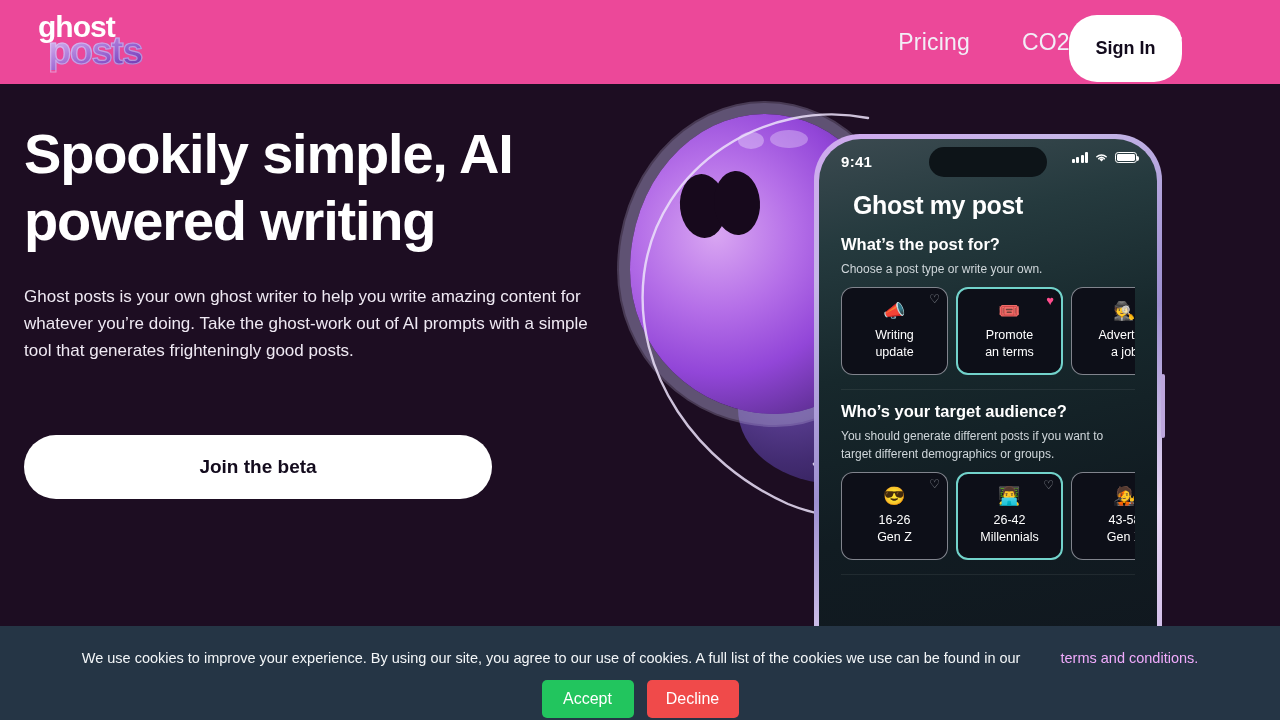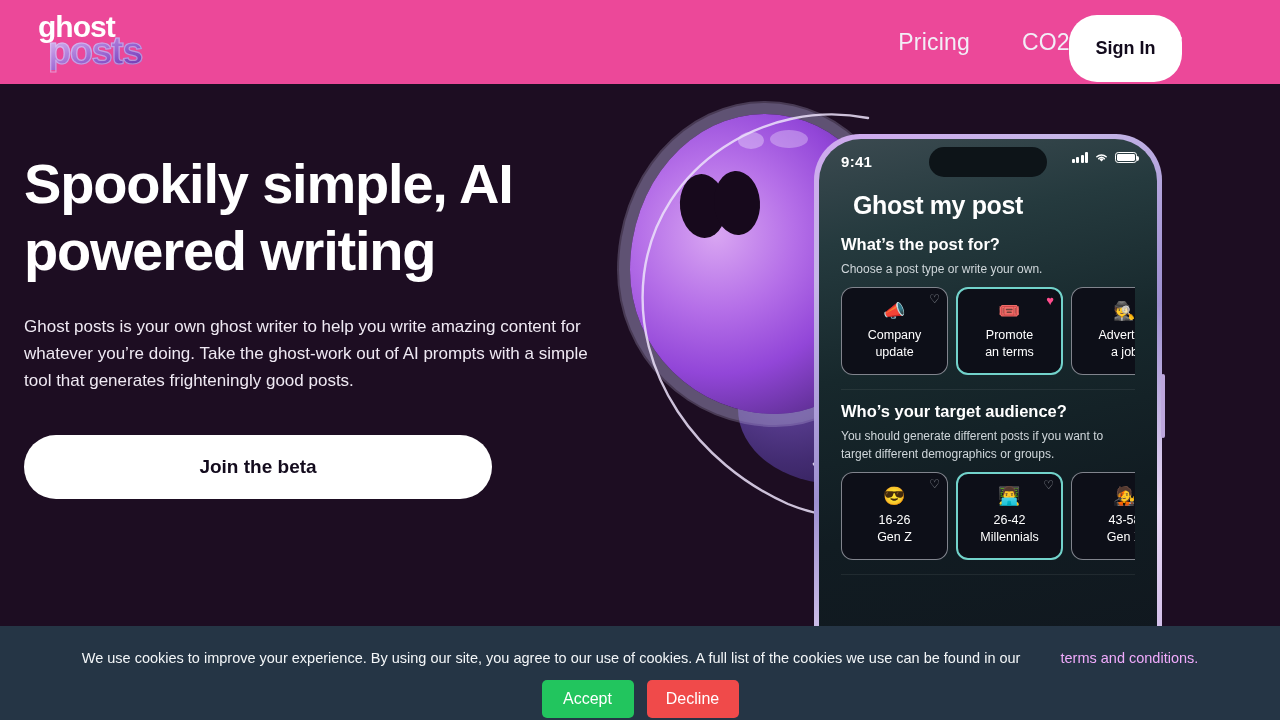--- a/index.html
+++ b/index.html
@@ -47,21 +47,21 @@
     font-family: "Liberation Sans", sans-serif;
   }
 
   
   .hero {
     position: absolute; top: 84px; left: 0;
     width: 1280px; height: 636px;
     background: #1d0d22;
     overflow: hidden;
   }
-  .hero-left { position: absolute; left: 24px; top: 36px; width: 600px; margin-top: 30px; }
+  .hero-left { position: absolute; left: 24px; top: 36px; width: 600px; }
   .hero-title {
     font-size: 56px; font-weight: bold; color: #ffffff;
     line-height: 1.2; letter-spacing: -1.2px; max-width: 560px;
   }
   .hero-sub {
     margin-top: 30px; font-size: 17px; color: #efe9f3;
     line-height: 1.58; max-width: 585px; font-weight: 300;
   }
   .cta-btn {
     position: absolute; left: 24px; top: 351px;
@@ -276,21 +276,21 @@
         <div class="app-body">
 
           <div class="section">
             <div class="sec-title">What’s the post for?</div>
             <div class="sec-desc">Choose a post type or write your own.</div>
             <div class="card-row">
               <div class="card">
                 <span class="heart">♡</span>
                 <span class="card-emoji">📣</span>
                 <span class="card-label">
-                  <span>Company</span><br>
+                  <span>Writing</span><br>
                   <span>update</span>
                 </span>
               </div>
               <div class="card selected">
                 <span class="heart filled">♥</span>
                 <span class="card-emoji">🎟️</span>
                 <span class="card-label">
                   <span>Promote</span><br>
                   <span>an terms</span>
                 </span>

